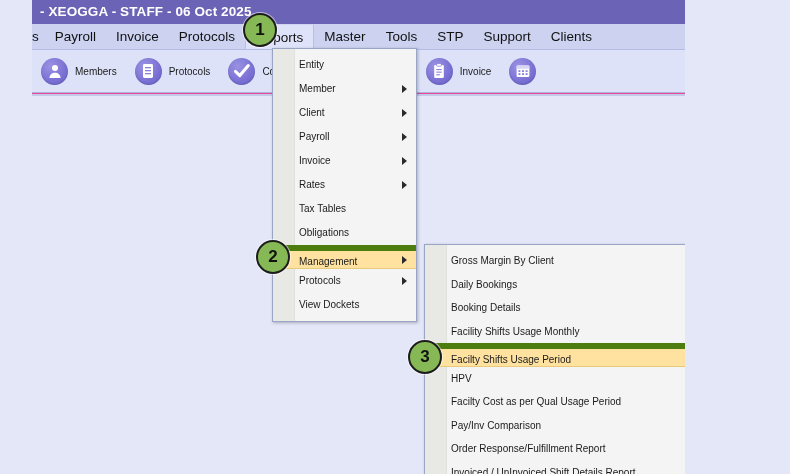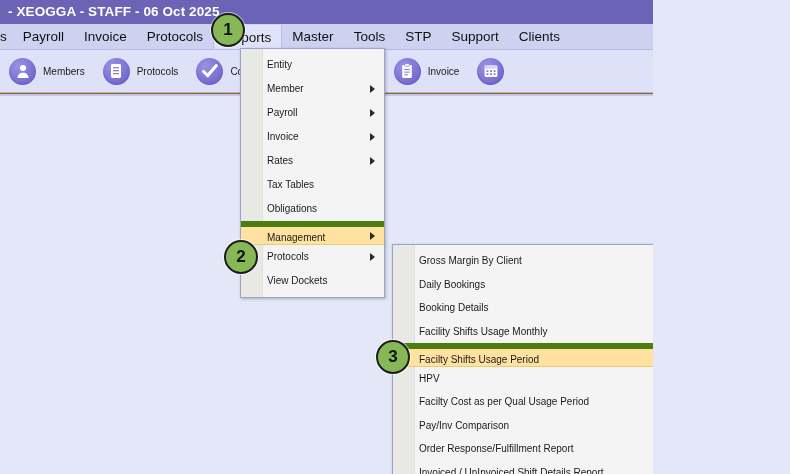--- a/index.html
+++ b/index.html
@@ -7,21 +7,22 @@
     margin: 0; padding: 0;
     width: 790px; height: 474px;
     overflow: hidden;
     font-family: "Liberation Sans", sans-serif;
     background: #e3e7f8;
   }
   #app {
     position: relative;
     width: 653px; height: 474px;
     overflow: hidden;
-    background: #a16207;
+    background: #ec4899;
+    margin-left: 32px;
   }
 
   
   .titlebar {
     position: absolute;
     left: 0; top: 0;
     width: 790px; height: 24px;
     background: #6b63b5;
     color: #ffffff;
     font-size: 13.5px;
@@ -256,20 +257,21 @@
       </div>
     </div>
 
   <div class="workspace"></div>
 
   <div class="menu" id="menu-reports">
     <div class="menu-gutter"></div>
     <div class="menu-list" id="reports-menu-list">
         <div class="menu-item"><span>Entity</span></div>
         <div class="menu-item"><span>Member</span><span class="menu-arrow"></span></div>
+        <div class="menu-item"><span>Client</span><span class="menu-arrow"></span></div>
         <div class="menu-item"><span>Payroll</span><span class="menu-arrow"></span></div>
         <div class="menu-item"><span>Invoice</span><span class="menu-arrow"></span></div>
         <div class="menu-item"><span>Rates</span><span class="menu-arrow"></span></div>
         <div class="menu-item"><span>Tax Tables</span></div>
         <div class="menu-item"><span>Obligations</span></div>
         <div class="menu-item highlight"><span>Management</span><span class="menu-arrow"></span></div>
         <div class="menu-item"><span>Protocols</span><span class="menu-arrow"></span></div>
         <div class="menu-item"><span>View Dockets</span></div>
       </div>
   </div>

